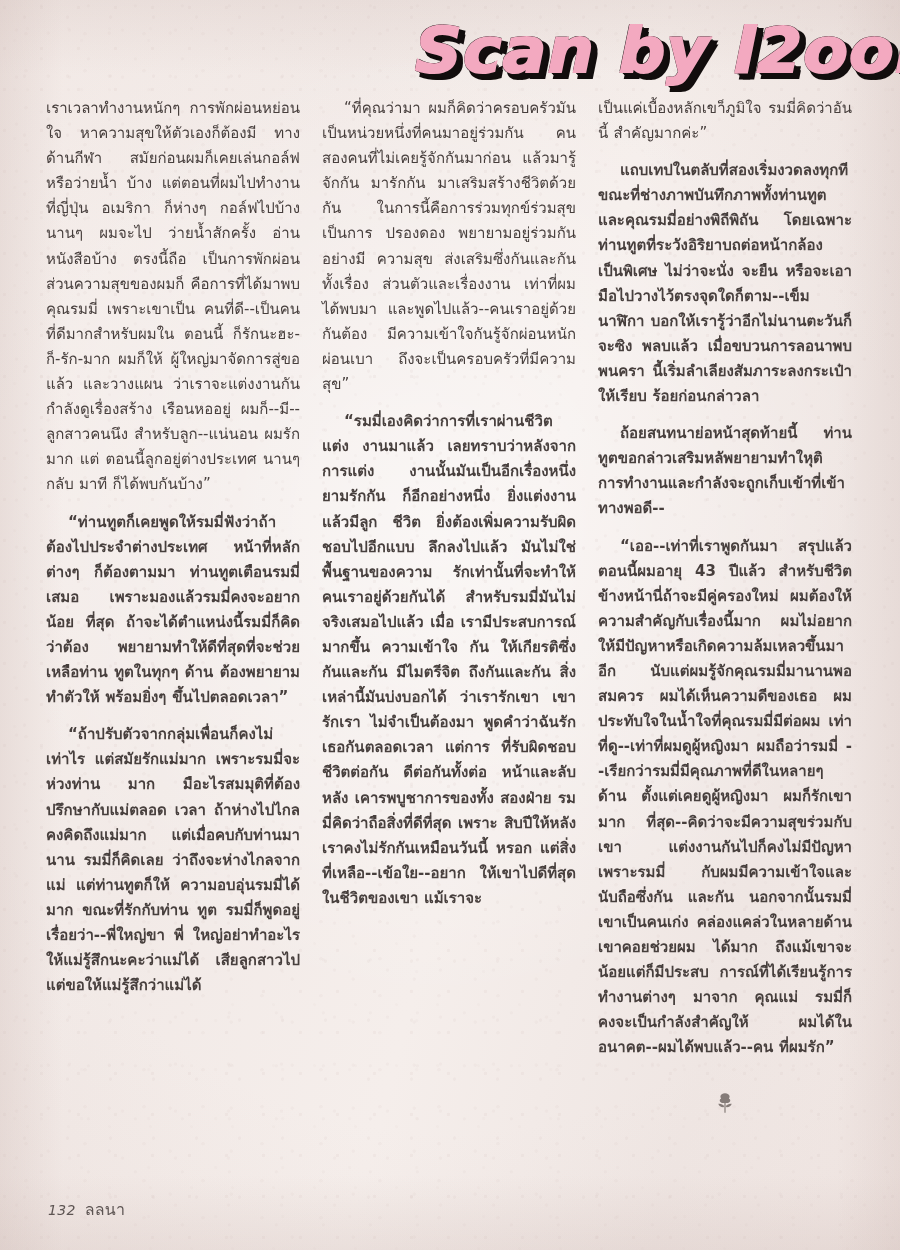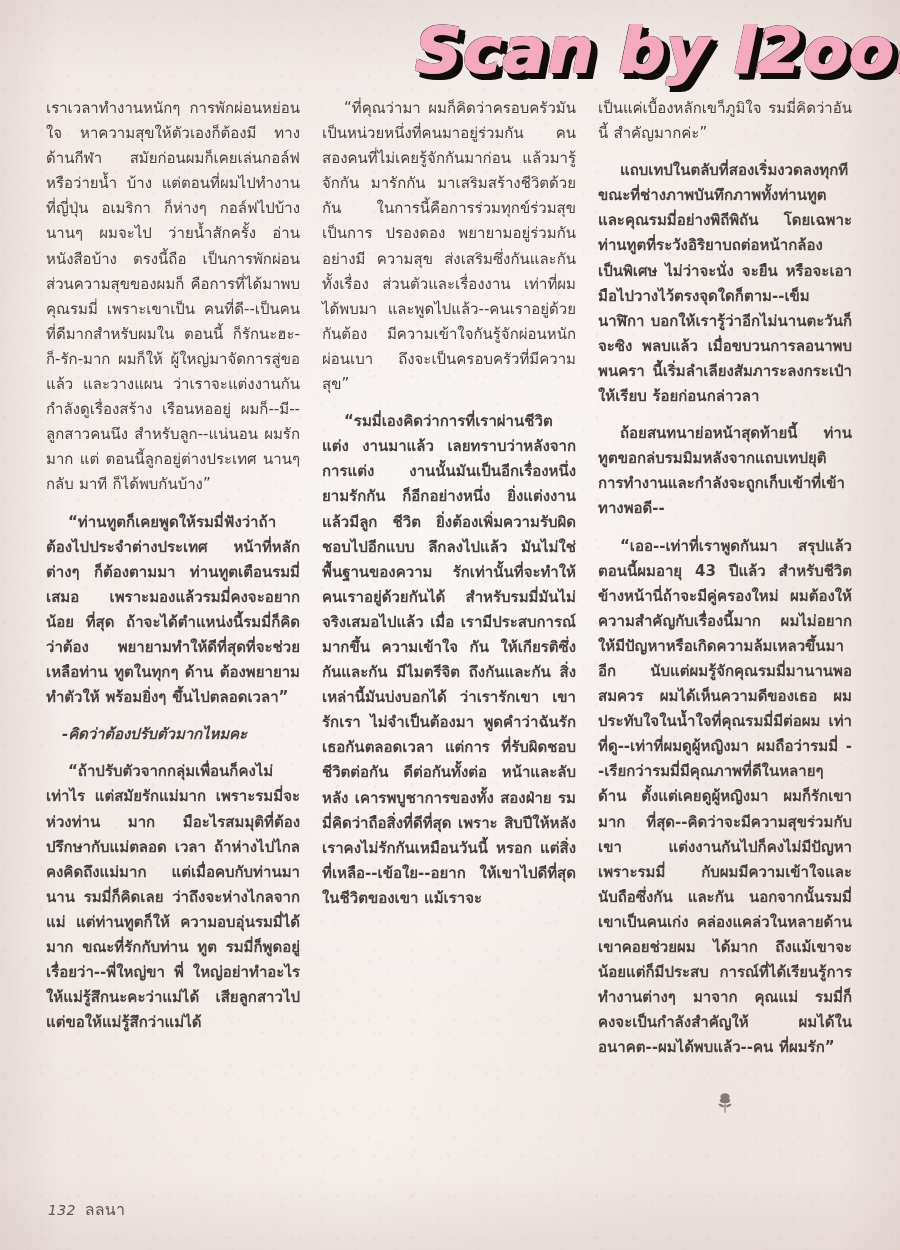--- a/index.html
+++ b/index.html
@@ -182,33 +182,32 @@
 
   <div id="watermark">
     <div class="wm-text">Scan by l2oom</div>
   </div>
 
   <div id="columns">
 
     <div class="column">
       <p class="para cont">เราเวลาทำงานหนักๆ การพักผ่อนหย่อนใจ หาความสุขให้ตัวเองก็ต้องมี ทางด้านกีฬา สมัยก่อนผมก็เคยเล่นกอล์ฟหรือว่ายน้ำ บ้าง แต่ตอนที่ผมไปทำงานที่ญี่ปุ่น อเมริกา ก็ห่างๆ กอล์ฟไปบ้าง นานๆ ผมจะไป ว่ายน้ำสักครั้ง อ่านหนังสือบ้าง ตรงนี้ถือ เป็นการพักผ่อน ส่วนความสุขของผมก็ คือการที่ได้มาพบคุณรมมี่ เพราะเขาเป็น คนที่ดี--เป็นคนที่ดีมากสำหรับผมใน ตอนนี้ ก็รักนะฮะ-ก็-รัก-มาก ผมก็ให้ ผู้ใหญ่มาจัดการสู่ขอแล้ว และวางแผน ว่าเราจะแต่งงานกัน กำลังดูเรื่องสร้าง เรือนหออยู่ ผมก็--มี--ลูกสาวคนนึง สำหรับลูก--แน่นอน ผมรักมาก แต่ ตอนนี้ลูกอยู่ต่างประเทศ นานๆ กลับ มาที ก็ได้พบกันบ้าง”</p>
       <p class="para">“ท่านทูตก็เคยพูดให้รมมี่ฟังว่าถ้า ต้องไปประจำต่างประเทศ หน้าที่หลัก ต่างๆ ก็ต้องตามมา ท่านทูตเตือนรมมี่ เสมอ เพราะมองแล้วรมมี่คงจะอยากน้อย ที่สุด ถ้าจะได้ตำแหน่งนี้รมมี่ก็คิดว่าต้อง พยายามทำให้ดีที่สุดที่จะช่วยเหลือท่าน ทูตในทุกๆ ด้าน ต้องพยายามทำตัวให้ พร้อมยิ่งๆ ขึ้นไปตลอดเวลา”</p>
-      <p class="para italic">-คิดว่าต้องปรับตัวมากไหมคะ</p>
       <p class="para">“ถ้าปรับตัวจากกลุ่มเพื่อนก็คงไม่เท่าไร แต่สมัยรักแม่มาก เพราะรมมี่จะห่วงท่าน มาก มือะไรสมมุติที่ต้องปรึกษากับแม่ตลอด เวลา ถ้าห่างไปไกลคงคิดถึงแม่มาก แต่เมื่อคบกับท่านมานาน รมมี่ก็คิดเลย ว่าถึงจะห่างไกลจากแม่ แต่ท่านทูตก็ให้ ความอบอุ่นรมมี่ได้มาก ขณะที่รักกับท่าน ทูต รมมี่ก็พูดอยู่เรื่อยว่า--พี่ใหญ่ขา พี่ ใหญ่อย่าทำอะไรให้แม่รู้สึกนะคะว่าแม่ได้ เสียลูกสาวไป แต่ขอให้แม่รู้สึกว่าแม่ได้</p>
     </div>
 
     <div class="column">
       <p class="para">“ที่คุณว่ามา ผมก็คิดว่าครอบครัวมัน เป็นหน่วยหนึ่งที่คนมาอยู่ร่วมกัน คน สองคนที่ไม่เคยรู้จักกันมาก่อน แล้วมารู้ จักกัน มารักกัน มาเสริมสร้างชีวิตด้วยกัน ในการนี้คือการร่วมทุกข์ร่วมสุข เป็นการ ปรองดอง พยายามอยู่ร่วมกันอย่างมี ความสุข ส่งเสริมซึ่งกันและกันทั้งเรื่อง ส่วนตัวและเรื่องงาน เท่าที่ผมได้พบมา และพูดไปแล้ว--คนเราอยู่ด้วยกันต้อง มีความเข้าใจกันรู้จักผ่อนหนักผ่อนเบา ถึงจะเป็นครอบครัวที่มีความสุข”</p>
       <p class="para">“รมมี่เองคิดว่าการที่เราผ่านชีวิตแต่ง งานมาแล้ว เลยทราบว่าหลังจากการแต่ง งานนั้นมันเป็นอีกเรื่องหนึ่ง ยามรักกัน ก็อีกอย่างหนึ่ง ยิ่งแต่งงานแล้วมีลูก ชีวิต ยิ่งต้องเพิ่มความรับผิดชอบไปอีกแบบ ลึกลงไปแล้ว มันไม่ใช่พื้นฐานของความ รักเท่านั้นที่จะทำให้คนเราอยู่ด้วยกันได้ สำหรับรมมี่มันไม่จริงเสมอไปแล้ว เมื่อ เรามีประสบการณ์มากขึ้น ความเข้าใจ กัน ให้เกียรติซึ่งกันและกัน มีไมตรีจิต ถึงกันและกัน สิ่งเหล่านี้มันบ่งบอกได้ ว่าเรารักเขา เขารักเรา ไม่จำเป็นต้องมา พูดคำว่าฉันรักเธอกันตลอดเวลา แต่การ ที่รับผิดชอบชีวิตต่อกัน ดีต่อกันทั้งต่อ หน้าและลับหลัง เคารพบูชาการของทั้ง สองฝ่าย รมมี่คิดว่าถือสิ่งที่ดีที่สุด เพราะ สิบปีให้หลังเราคงไม่รักกันเหมือนวันนี้ หรอก แต่สิ่งที่เหลือ--เข้อใย--อยาก ให้เขาไปดีที่สุดในชีวิตของเขา แม้เราจะ</p>
     </div>
 
     <div class="column">
       <p class="para cont">เป็นแค่เบื้องหลักเขา็ภูมิใจ รมมี่คิดว่าอันนี้ สำคัญมากค่ะ”</p>
       <p class="para">แถบเทปในตลับที่สองเริ่มงวดลงทุกที ขณะที่ช่างภาพบันทึกภาพทั้งท่านทูต และคุณรมมี่อย่างพิถีพิถัน โดยเฉพาะ ท่านทูตที่ระวังอิริยาบถต่อหน้ากล้อง เป็นพิเศษ ไม่ว่าจะนั่ง จะยืน หรือจะเอา มือไปวางไว้ตรงจุดใดก็ตาม--เข็มนาฬิกา บอกให้เรารู้ว่าอีกไม่นานตะวันก็จะซิง พลบแล้ว เมื่อขบวนการลอนาพบพนครา นี้เริ่มลำเลียงสัมภาระลงกระเป๋าให้เรียบ ร้อยก่อนกล่าวลา</p>
-      <p class="para">ถ้อยสนทนาย่อหน้าสุดท้ายนี้ ท่าน ทูตขอกล่บรมมิมหลังจากแถบเทปยุติ การทำงานและกำลังจะถูกเก็บเข้าที่เข้า ทางพอดี--</p>
+      <p class="para">ถ้อยสนทนาย่อหน้าสุดท้ายนี้ ท่าน ทูตขอกล่าวเสริมหลัพยายามทำใหุติ การทำงานและกำลังจะถูกเก็บเข้าที่เข้า ทางพอดี--</p>
       <p class="para">“เออ--เท่าที่เราพูดกันมา สรุปแล้ว ตอนนี้ผมอายุ 43 ปีแล้ว สำหรับชีวิต ข้างหน้านี่ถ้าจะมีคู่ครองใหม่ ผมต้องให้ ความสำคัญกับเรื่องนี้มาก ผมไม่อยาก ให้มีปัญหาหรือเกิดความล้มเหลวขึ้นมา อีก นับแต่ผมรู้จักคุณรมมี่มานานพอ สมควร ผมได้เห็นความดีของเธอ ผม ประทับใจในน้ำใจที่คุณรมมี่มีต่อผม เท่า ที่ดู--เท่าที่ผมดูผู้หญิงมา ผมถือว่ารมมี่ --เรียกว่ารมมี่มีคุณภาพที่ดีในหลายๆ ด้าน ตั้งแต่เคยดูผู้หญิงมา ผมก็รักเขามาก ที่สุด--คิดว่าจะมีความสุขร่วมกับเขา แต่งงานกันไปก็คงไม่มีปัญหา เพราะรมมี่ กับผมมีความเข้าใจและนับถือซึ่งกัน และกัน นอกจากนั้นรมมี่เขาเป็นคนเก่ง คล่องแคล่วในหลายด้าน เขาคอยช่วยผม ได้มาก ถึงแม้เขาจะน้อยแต่ก็มีประสบ การณ์ที่ได้เรียนรู้การทำงานต่างๆ มาจาก คุณแม่ รมมี่ก็คงจะเป็นกำลังสำคัญให้ ผมได้ในอนาคต--ผมได้พบแล้ว--คน ที่ผมรัก”</p>
       <div id="ornament">
         <svg width="26" height="26" viewBox="0 0 26 26">
           <g fill="#5c5250">
             <path d="M13 3.2c-2.5 0-4.6 1.3-4.6 3.3 0 .7.25 1.35.7 1.9-.85.45-1.4 1.2-1.4 2.05 0 1.45 1.6 2.6 3.6 2.6h3.4c2 0 3.6-1.15 3.6-2.6 0-.85-.55-1.6-1.4-2.05.45-.55.7-1.2.7-1.9 0-2-2.1-3.3-4.6-3.3z"></path>
             <rect x="12.4" y="12.6" width="1.2" height="10.2" rx="0.5"></rect>
             <path d="M12.4 16.2c-1.5-2.1-4-2.9-6.1-2.45 .6 2.1 2.8 3.65 5.1 3.45z"></path>
             <path d="M13.6 16.2c1.5-2.1 4-2.9 6.1-2.45-.6 2.1-2.8 3.65-5.1 3.45z"></path>
           </g>
         </svg>

